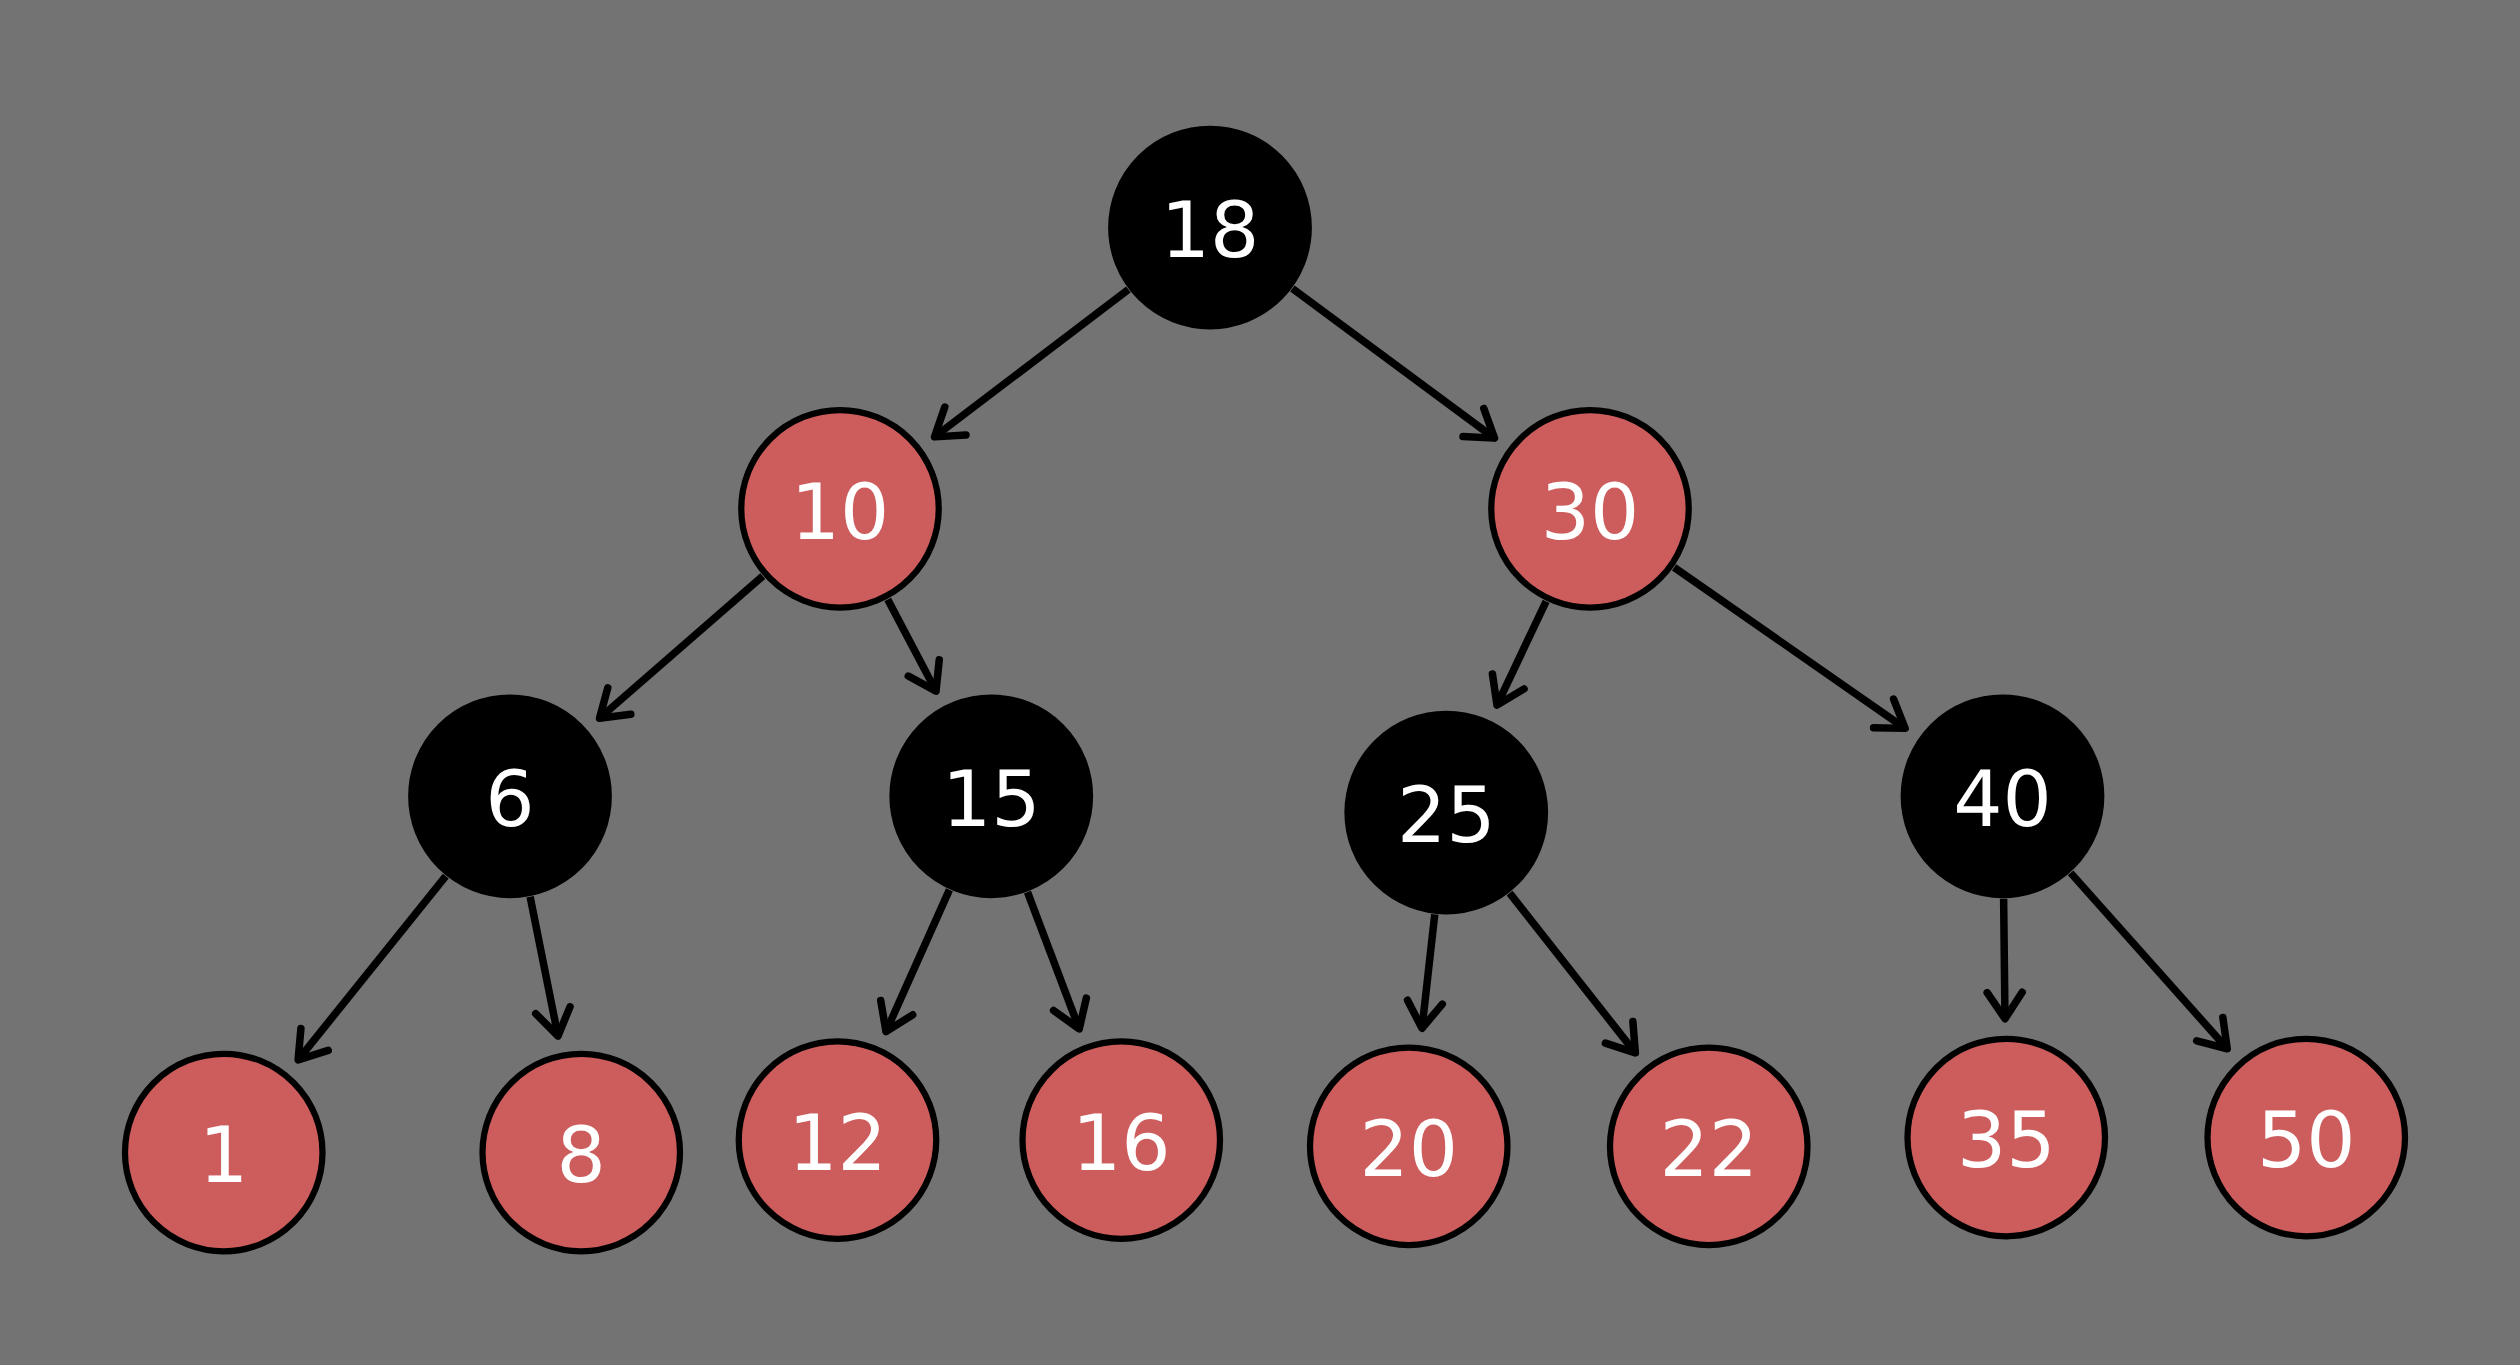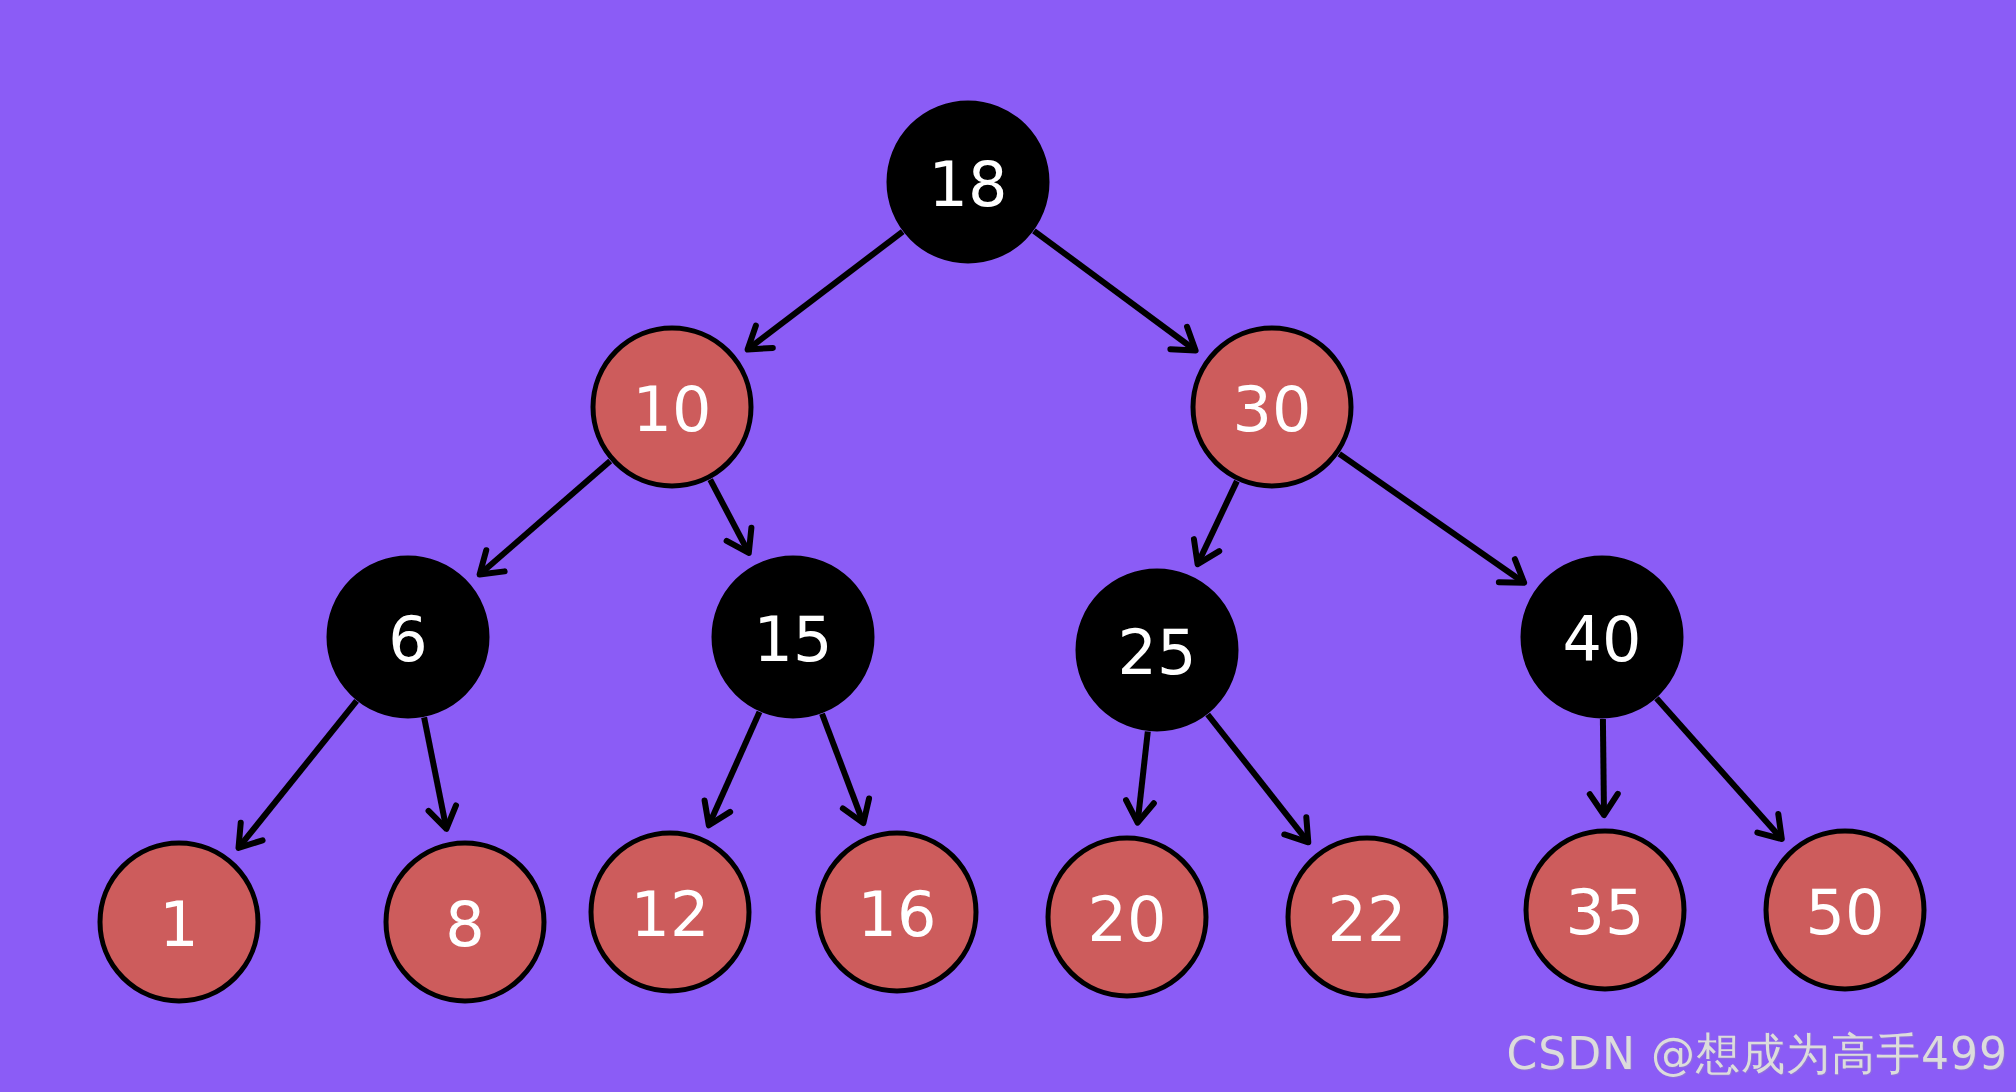--- a/index.html
+++ b/index.html
@@ -5,21 +5,21 @@
   html, body {
     margin: 0;
     padding: 0;
     background: #ffffff;
     font-family: "DejaVu Sans", "Liberation Sans", sans-serif;
   }
   #canvas {
     position: relative;
     width: 2016px;
     height: 1092px;
-    background: #8b5cf6;
+    background: #737373;
     overflow: hidden;
   }
   #tree-svg {
     position: absolute;
     left: 0;
     top: 0;
     width: 2016px;
     height: 1092px;
   }
   .node-label {
@@ -121,14 +121,13 @@
         <g>
           <circle cx="1605" cy="910" r="79" fill="#cd5c5c" stroke="#000000" stroke-width="5"></circle>
           <text x="1605" y="910" class="node-label" text-anchor="middle" dominant-baseline="central" dy="0.04em" fill="#ffffff">35</text>
         </g>
         <g>
           <circle cx="1845" cy="910" r="79" fill="#cd5c5c" stroke="#000000" stroke-width="5"></circle>
           <text x="1845" y="910" class="node-label" text-anchor="middle" dominant-baseline="central" dy="0.04em" fill="#ffffff">50</text>
         </g>
       </g>
   </svg>
-  <div id="watermark">CSDN @想成为高手499</div>
 </div>
 
 </body></html>

